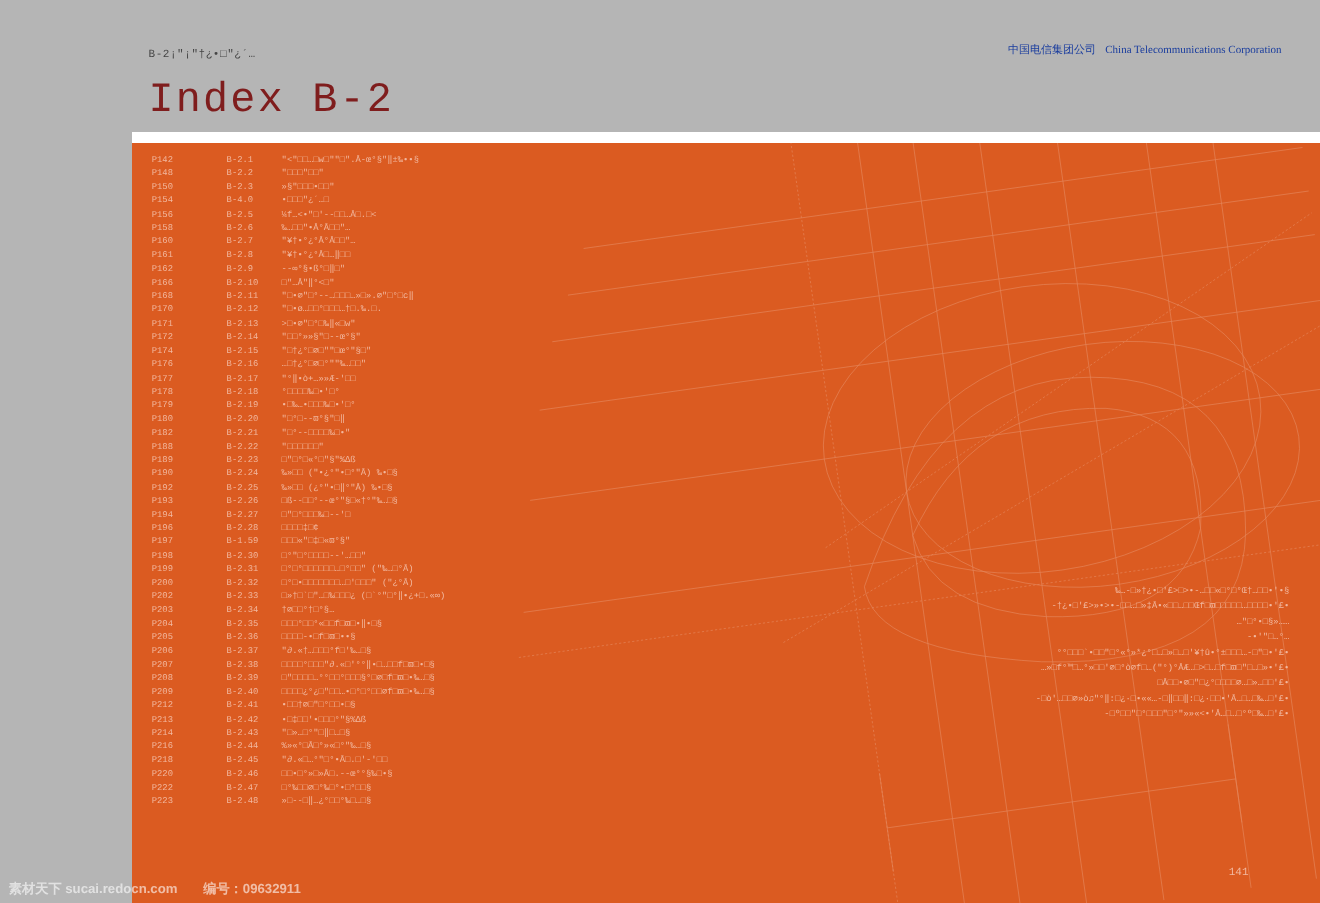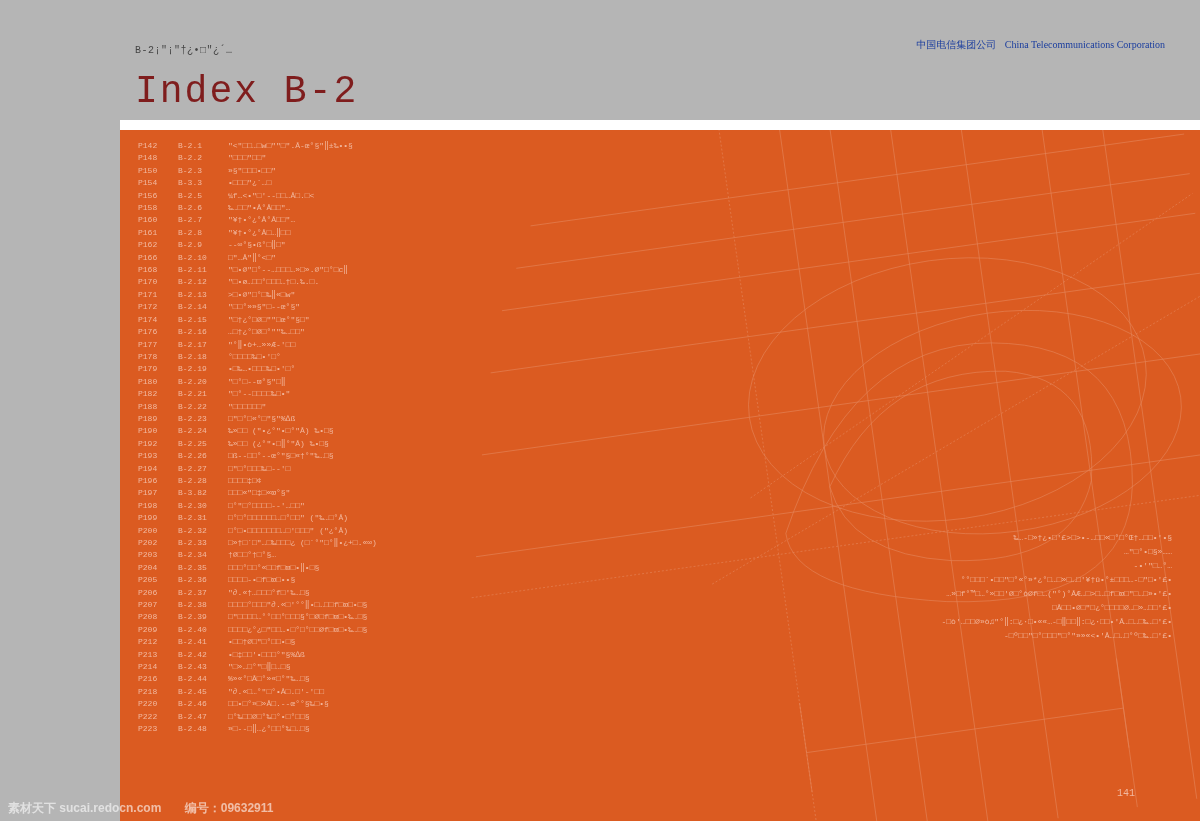--- a/index.html
+++ b/index.html
@@ -81,21 +81,21 @@
     .index-list {
       position: absolute;
       top: 10px;
       left: 18px;
       font-size: 8px;
       line-height: 12.4px;
       color: #f2b89f;
       font-family: "Courier New", monospace;
     }
     .index-row { white-space: nowrap; }
-    .page-col { display: inline-block; width: 40px; }
+    .page-col { display: inline-block; width: 68px; }
     .num-col { display: inline-block; width: 50px; }
     .desc-col { display: inline-block; }
     .blueprint {
       position: absolute;
       top: 0; right: 0; bottom: 0;
       width: 750px;
       opacity: 0.25;
     }
     .blueprint line, .blueprint path, .blueprint ellipse {
       stroke: #fff;
@@ -174,21 +174,21 @@
       <line x1="320" y1="550" x2="320" y2="640"></line>
       <line x1="640" y1="550" x2="640" y2="640"></line>
       <line x1="320" y1="600" x2="640" y2="600"></line>
     </g>
   </svg>
 
   <div class="index-list" id="index-list">
       <div class="index-row"><span class="page-col">P142</span><span class="num-col">B-2.1</span><span class="desc-col">"&lt;"□□…□w□""□".Å-œ°§"‖±‰••§</span></div>
       <div class="index-row"><span class="page-col">P148</span><span class="num-col">B-2.2</span><span class="desc-col">"□□□"□□"</span></div>
       <div class="index-row"><span class="page-col">P150</span><span class="num-col">B-2.3</span><span class="desc-col">»§"□□□•□□"</span></div>
-      <div class="index-row"><span class="page-col">P154</span><span class="num-col">B-3.3</span><span class="desc-col">•□□□"¿´…□</span></div>
+      <div class="index-row"><span class="page-col">P154</span><span class="num-col">B-4.0</span><span class="desc-col">•□□□"¿´…□</span></div>
       <div class="index-row"><span class="page-col">P156</span><span class="num-col">B-2.5</span><span class="desc-col">¼f…&lt;•"□'--□□…Å□.□&lt;</span></div>
       <div class="index-row"><span class="page-col">P158</span><span class="num-col">B-2.6</span><span class="desc-col">‰…□□"•Å°Å□□"…</span></div>
       <div class="index-row"><span class="page-col">P160</span><span class="num-col">B-2.7</span><span class="desc-col">"¥†•°¿°Å°Å□□"…</span></div>
       <div class="index-row"><span class="page-col">P161</span><span class="num-col">B-2.8</span><span class="desc-col">"¥†•°¿°Å□…‖□□</span></div>
       <div class="index-row"><span class="page-col">P162</span><span class="num-col">B-2.9</span><span class="desc-col">--∞°§•ß°□‖□"</span></div>
       <div class="index-row"><span class="page-col">P166</span><span class="num-col">B-2.10</span><span class="desc-col">□"…Å"‖°&lt;□"</span></div>
       <div class="index-row"><span class="page-col">P168</span><span class="num-col">B-2.11</span><span class="desc-col">"□•∅"□°--…□□□…»□».∅"□°□c‖</span></div>
       <div class="index-row"><span class="page-col">P170</span><span class="num-col">B-2.12</span><span class="desc-col">"□•ø…□□°□□□…†□.‰.□.</span></div>
       <div class="index-row"><span class="page-col">P171</span><span class="num-col">B-2.13</span><span class="desc-col">&gt;□•∅"□°□‰‖«□w"</span></div>
       <div class="index-row"><span class="page-col">P172</span><span class="num-col">B-2.14</span><span class="desc-col">"□□°»»§"□--œ°§"</span></div>
@@ -199,21 +199,21 @@
       <div class="index-row"><span class="page-col">P179</span><span class="num-col">B-2.19</span><span class="desc-col">•□‰…•□□□‰□•'□°</span></div>
       <div class="index-row"><span class="page-col">P180</span><span class="num-col">B-2.20</span><span class="desc-col">"□°□--ϖ°§"□‖</span></div>
       <div class="index-row"><span class="page-col">P182</span><span class="num-col">B-2.21</span><span class="desc-col">"□°--□□□□‰□•"</span></div>
       <div class="index-row"><span class="page-col">P188</span><span class="num-col">B-2.22</span><span class="desc-col">"□□□□□□"</span></div>
       <div class="index-row"><span class="page-col">P189</span><span class="num-col">B-2.23</span><span class="desc-col">□"□°□«°□"§"%∆ß</span></div>
       <div class="index-row"><span class="page-col">P190</span><span class="num-col">B-2.24</span><span class="desc-col">‰»□□ ("•¿°"•□°"Å) ‰•□§</span></div>
       <div class="index-row"><span class="page-col">P192</span><span class="num-col">B-2.25</span><span class="desc-col">‰»□□ (¿°"•□‖°"Å) ‰•□§</span></div>
       <div class="index-row"><span class="page-col">P193</span><span class="num-col">B-2.26</span><span class="desc-col">□ß--□□°--œ°"§□«†°"‰…□§</span></div>
       <div class="index-row"><span class="page-col">P194</span><span class="num-col">B-2.27</span><span class="desc-col">□"□°□□□‰□--'□</span></div>
       <div class="index-row"><span class="page-col">P196</span><span class="num-col">B-2.28</span><span class="desc-col">□□□□‡□¢</span></div>
-      <div class="index-row"><span class="page-col">P197</span><span class="num-col">B-3.82</span><span class="desc-col">□□□«"□‡□«ϖ°§"</span></div>
+      <div class="index-row"><span class="page-col">P197</span><span class="num-col">B-1.59</span><span class="desc-col">□□□«"□‡□«ϖ°§"</span></div>
       <div class="index-row"><span class="page-col">P198</span><span class="num-col">B-2.30</span><span class="desc-col">□°"□°□□□□--'…□□"</span></div>
       <div class="index-row"><span class="page-col">P199</span><span class="num-col">B-2.31</span><span class="desc-col">□°□°□□□□□□…□°□□" ("‰…□°Å)</span></div>
       <div class="index-row"><span class="page-col">P200</span><span class="num-col">B-2.32</span><span class="desc-col">□°□•□□□□□□□…□'□□□" ("¿°Å)</span></div>
       <div class="index-row"><span class="page-col">P202</span><span class="num-col">B-2.33</span><span class="desc-col">□»†□`□"…□‰□□□¿ (□`°"□°‖•¿+□.«∞)</span></div>
       <div class="index-row"><span class="page-col">P203</span><span class="num-col">B-2.34</span><span class="desc-col">†∅□□°†□°§…</span></div>
       <div class="index-row"><span class="page-col">P204</span><span class="num-col">B-2.35</span><span class="desc-col">□□□°□□°«□□f□ϖ□•‖•□§</span></div>
       <div class="index-row"><span class="page-col">P205</span><span class="num-col">B-2.36</span><span class="desc-col">□□□□-•□f□ϖ□••§</span></div>
       <div class="index-row"><span class="page-col">P206</span><span class="num-col">B-2.37</span><span class="desc-col">"∂.«†…□□□°f□'‰…□§</span></div>
       <div class="index-row"><span class="page-col">P207</span><span class="num-col">B-2.38</span><span class="desc-col">□□□□°□□□"∂.«□'°°‖•□…□□f□ϖ□•□§</span></div>
       <div class="index-row"><span class="page-col">P208</span><span class="num-col">B-2.39</span><span class="desc-col">□"□□□□…°°□□°□□□§°□∅□f□ϖ□•‰…□§</span></div>
@@ -223,20 +223,21 @@
       <div class="index-row"><span class="page-col">P214</span><span class="num-col">B-2.43</span><span class="desc-col">"□»…□°"□‖□…□§</span></div>
       <div class="index-row"><span class="page-col">P216</span><span class="num-col">B-2.44</span><span class="desc-col">%»«°□Å□°»«□°"‰…□§</span></div>
       <div class="index-row"><span class="page-col">P218</span><span class="num-col">B-2.45</span><span class="desc-col">"∂.«□…°"□°•Å□.□'-'□□</span></div>
       <div class="index-row"><span class="page-col">P220</span><span class="num-col">B-2.46</span><span class="desc-col">□□•□°»□»Å□.--œ°°§‰□•§</span></div>
       <div class="index-row"><span class="page-col">P222</span><span class="num-col">B-2.47</span><span class="desc-col">□°‰□□∅□°‰□°•□°□□§</span></div>
       <div class="index-row"><span class="page-col">P223</span><span class="num-col">B-2.48</span><span class="desc-col">»□--□‖…¿°□□°‰□…□§</span></div>
     </div>
 
   <div class="right-text" id="right-text">
       <div>‰…-□»†¿•□'£&gt;□&gt;•-…□□«□°□°Œ†…□□•'•§</div>
+      <div>-†¿•□'£&gt;»•&gt;•-□□…□»‡Å•«□□…□□Œf□ϖ□□□□□…□□□□•'£•</div>
       <div>…"□°•□§»……</div>
       <div>-•'"□…°…</div>
       <div>°°□□□`•□□"□°«°»*¿°□…□»□…□'¥†û•°±□□□…-□"□•'£•</div>
       <div>…»□f°™□…°»□□'∅□°ò∅f□…("°)°ÅÆ…□&gt;□…□f□ϖ□"□…□»•'£•</div>
       <div>□Å□□•∅□"□¿°□□□□∅…□»…□□'£•</div>
       <div>-□ò'…□□∅»ò♫"°‖:□¿·□•««…-□‖□□‖:□¿·□□•'Å…□…□‰…□'£•</div>
       <div>-□º□□"□°□□□"□°"»»«&lt;•'Å…□…□°º□‰…□'£•</div>
     </div>
 
   <div class="page-num">141</div>

